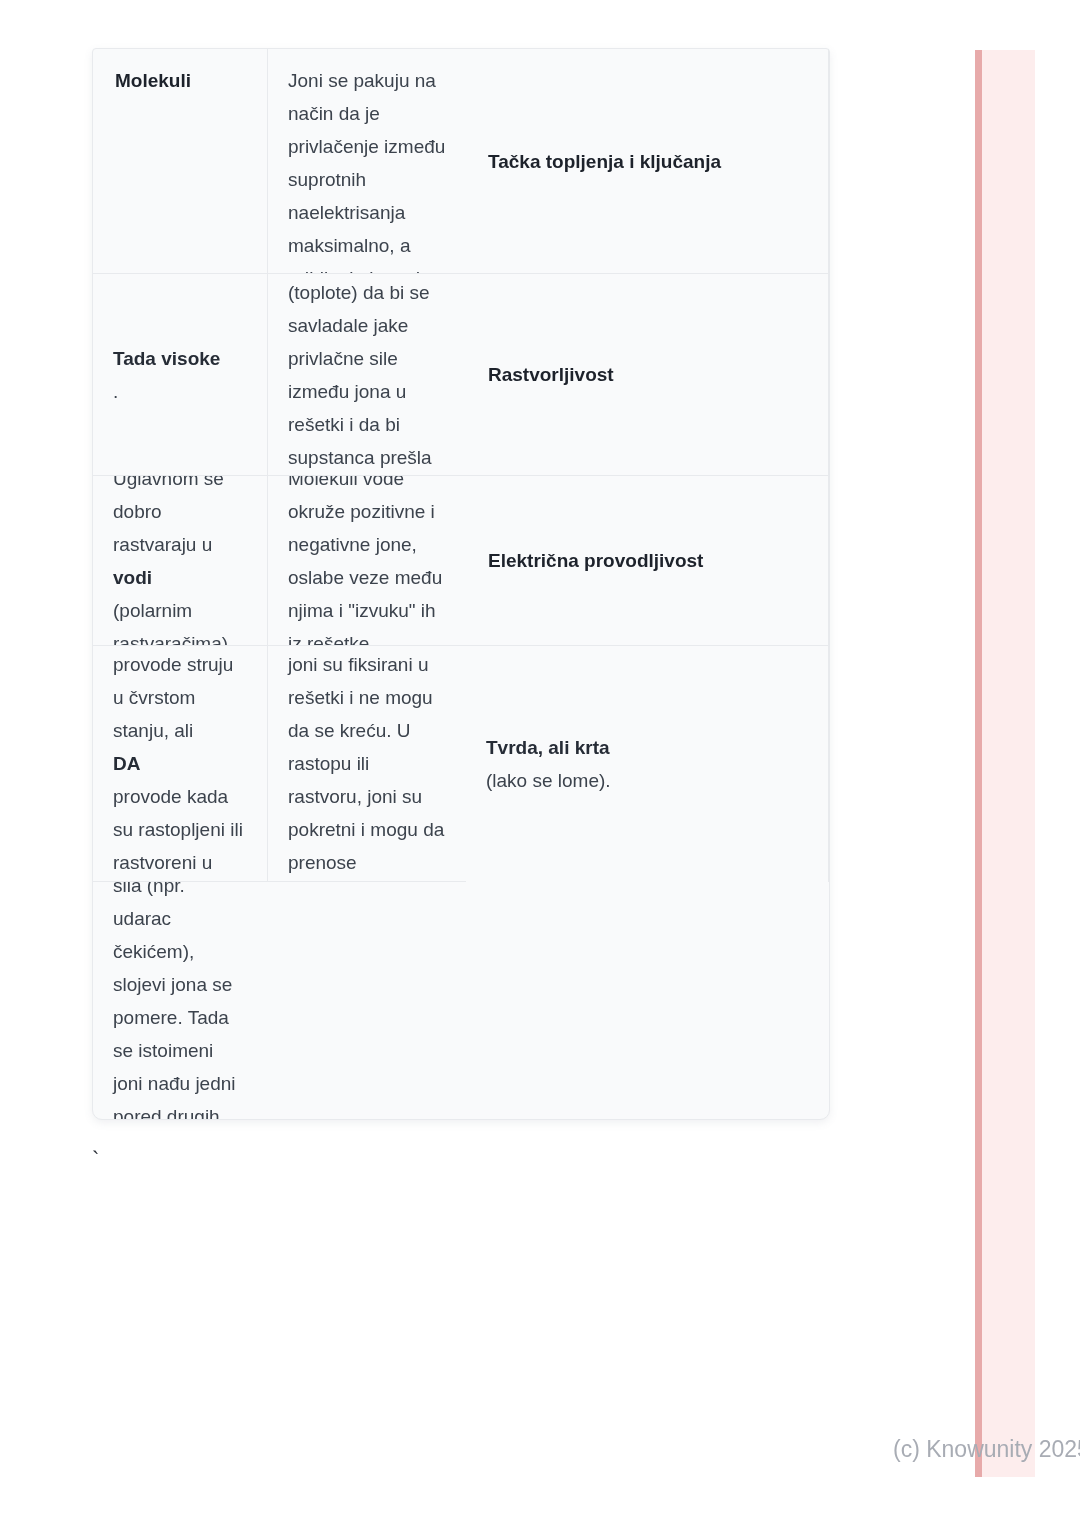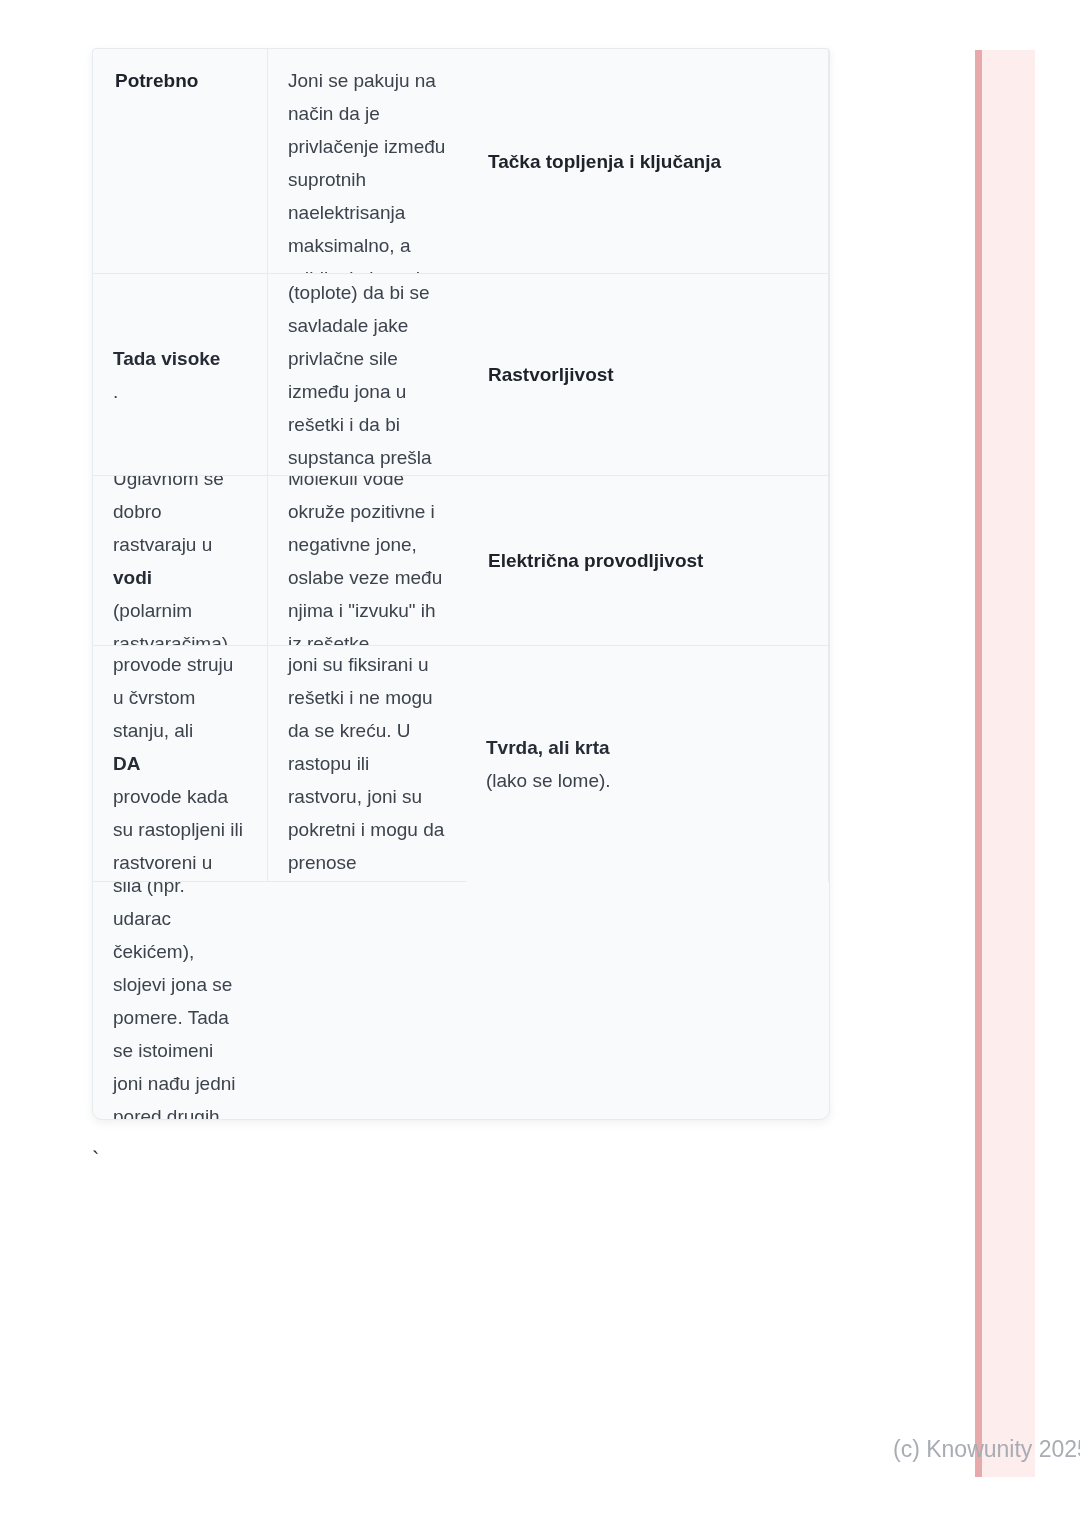--- a/index.html
+++ b/index.html
@@ -92,21 +92,21 @@
 </head>
 <body>
 
 <div class="page">
 
   <div class="accent-bar-light"></div>
   <div class="accent-bar-dark"></div>
 
   <div class="props-table">
 
-    <div class="cell col1 row1">Potrebno</div>
+    <div class="cell col1 row1">Molekuli</div>
     <div class="cell col3 row1">Joni se pakuju na način da je privlačenje između suprotnih naelektrisanja maksimalno, a odbijanje između istih minimalno.</div>
 
     <div class="cell col1 row2">Tačka topljenja i ključanja</div>
     <div class="cell col2 row2"><strong>Tada visoke</strong>.</div>
     <div class="cell col3 row2">Potrebno je uložiti mnogo energije (toplote) da bi se savladale jake privlačne sile između jona u rešetki i da bi supstanca prešla u tečno ili gasovito stanje.</div>
 
     <div class="cell col1 row3">Rastvorljivost</div>
     <div class="cell col2 row3">Uglavnom se dobro rastvaraju u <strong>vodi</strong> (polarnim rastvaračima).</div>
     <div class="cell col3 row3">Molekuli vode okruže pozitivne i negativne jone, oslabe veze među njima i "izvuku" ih iz rešetke.</div>
 

